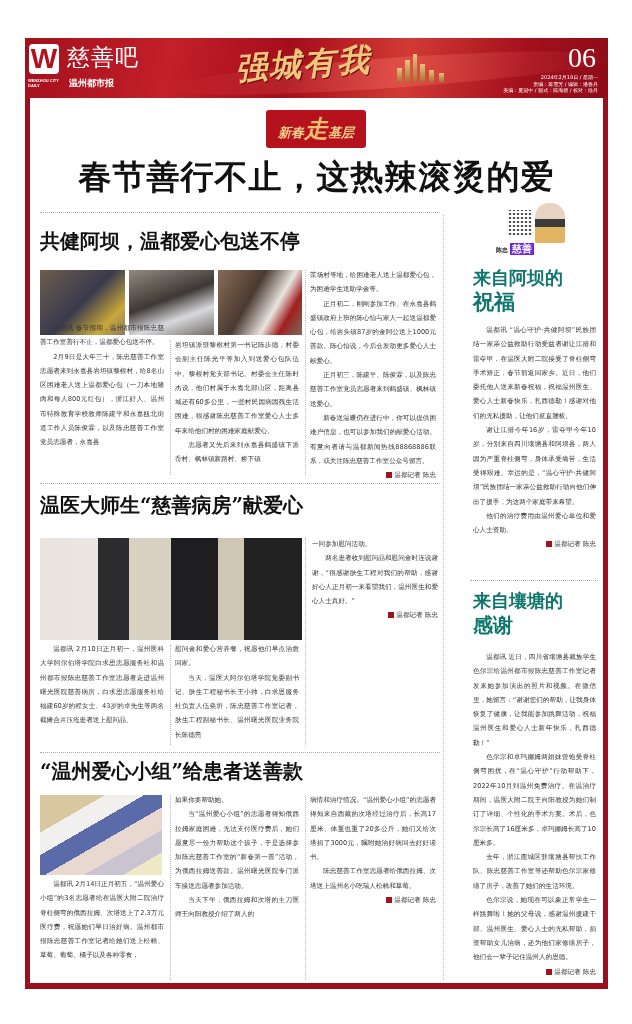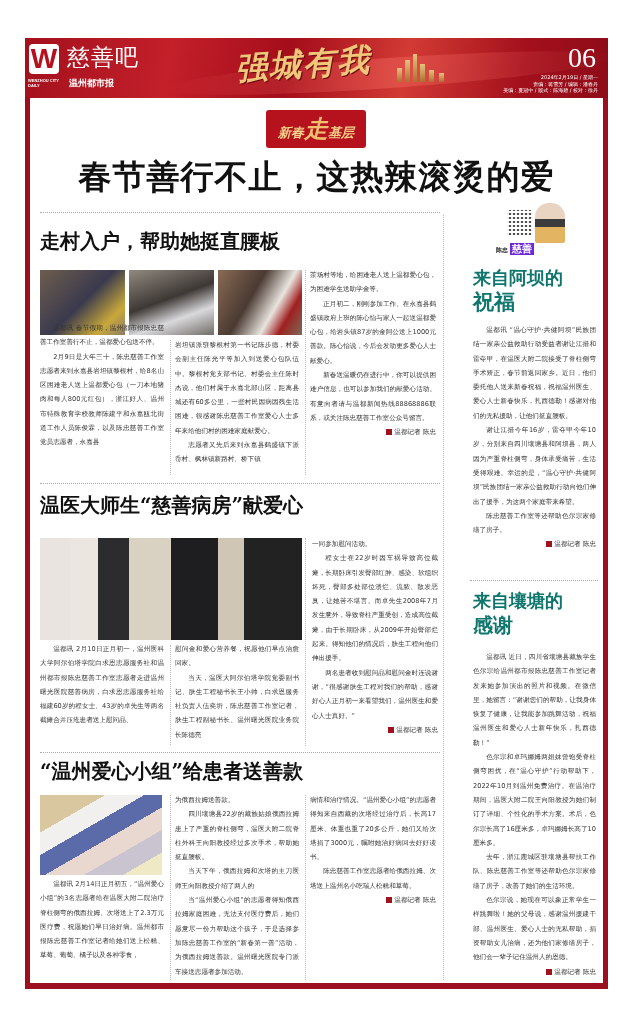--- a/index.html
+++ b/index.html
@@ -76,95 +76,94 @@
 
 <div class="kicker"><span>新春</span><b>走</b><span>基层</span></div>
 <div class="main-title">春节善行不止，这热辣滚烫的爱</div>
 
 <div class="dotline" style="left:40px;top:212px;width:400px"></div>
 
 <div class="qr"></div>
 <div class="avatar"></div>
 <div class="col-badge"><em style="font-style:normal">陈忠</em><span>慈善</span></div>
 
-<div class="h2" style="left:40px;top:228px">走村入户，帮助她挺直腰板</div>
+<div class="h2" style="left:40px;top:228px">共健阿坝，温都爱心包送不停</div>
 <div class="photo" style="left:40px;top:270px;width:85px;height:65px;background:linear-gradient(135deg,#6e5d4d,#3a3a4e 50%,#c9a83a 80%,#8d7c66)"></div>
 <div class="photo" style="left:129px;top:270px;width:85px;height:65px;background:linear-gradient(160deg,#918a80,#3e3835 45%,#d9d9dc 70%,#6f6a64)"></div>
 <div class="photo" style="left:218px;top:270px;width:84px;height:65px;background:linear-gradient(120deg,#8a6b55,#4a3a32 40%,#e8e4de 65%,#a02020 80%,#7b6a58)"></div>
 
 <div class="col" style="left:40px;top:321px;width:124px">
   <p>温都讯 春节假期，温州都市报陈忠慈善工作室善行不止，温都爱心包送不停。</p>
   <p>2月9日是大年三十，陈忠慈善工作室志愿者来到永嘉县岩坦镇黎根村，给8名山区困难老人送上温都爱心包（一刀本地猪肉和每人800元红包），浙江好人、温州市特殊教育学校教师陈建平和永嘉瓯北街道工作人员陈俊霖，以及陈忠慈善工作室党员志愿者，永嘉县</p>
 </div>
 <div class="vsep" style="left:170px;top:340px;height:135px"></div>
 <div class="col" style="left:175px;top:338px;width:124px">
   <p class="noi">岩坦镇派驻黎根村第一书记陈步德，村委会副主任陈光平等加入到送爱心包队伍中。黎根村党支部书记、村委会主任陈时杰说，他们村属于永嘉北部山区，距离县城还有60多公里，一些村民因病因残生活困难，很感谢陈忠慈善工作室爱心人士多年来给他们村的困难家庭献爱心。</p>
   <p>志愿者又先后来到永嘉县鹤盛镇下派岙村、枫林镇新路村、桥下镇</p>
 </div>
 <div class="vsep" style="left:305px;top:270px;height:205px"></div>
 <div class="col" style="left:310px;top:268px;width:126px">
   <p class="noi">茶场村等地，给困难老人送上温都爱心包，为困难学生送助学金等。</p>
   <p>正月初二，刚刚参加工作、在永嘉县鹤盛镇政府上班的陈心怡与家人一起送温都爱心包，给岩头镇87岁的金阿公送上1000元善款。陈心怡说，今后会发动更多爱心人士献爱心。</p>
+  <p>正月初三，陈建平、陈俊霖，以及陈忠慈善工作室党员志愿者来到鹤盛镇、枫林镇送爱心。</p>
   <p>新春送温暖仍在进行中，你可以提供困难户信息，也可以参加我们的献爱心活动。有意向者请与温都新闻热线88868886联系，或关注陈忠慈善工作室公众号留言。</p>
   <p class="byline"><span class="sq"></span><span>温都记者 陈忠</span></p>
 </div>
 
 <div class="dotline" style="left:40px;top:483px;width:400px"></div>
 
 <div class="h2" style="left:40px;top:492px">温医大师生“慈善病房”献爱心</div>
 <div class="photo" style="left:40px;top:538px;width:262px;height:102px;background:linear-gradient(90deg,#e9e4df 0 12%,#ebe6e0 12% 22%,#2c2c2e 22% 34%,#d9d2c3 34% 50%,#1e1e20 50% 68%,#cfc6b5 68% 78%,#222 78% 100%)"></div>
 
 <div class="col" style="left:40px;top:642px;width:124px">
   <p>温都讯 2月10日正月初一，温州医科大学阿尔伯塔学院白求恩志愿服务社和温州都市报陈忠慈善工作室志愿者走进温州曙光医院慈善病房，白求恩志愿服务社给福建60岁的程女士、43岁的卓先生等两名截瘫合并压疮患者送上慰问品、</p>
 </div>
 <div class="vsep" style="left:170px;top:645px;height:100px"></div>
 <div class="col" style="left:175px;top:642px;width:124px">
   <p class="noi">慰问金和爱心营养餐，祝愿他们早点治愈回家。</p>
   <p>当天，温医大阿尔伯塔学院党委副书记、肤生工程秘书长王小帅，白求恩服务社负责人伍奕圻，陈忠慈善工作室记者，肤生工程副秘书长、温州曙光医院业务院长陈德亮</p>
 </div>
 <div class="vsep" style="left:305px;top:538px;height:208px"></div>
 <div class="col" style="left:312px;top:537px;width:126px">
   <p class="noi">一同参加慰问活动。</p>
-  <p>程女士在22岁时因车祸导致高位截瘫，长期卧床引发臀部红肿、感染、软组织坏死，臀部多处部位溃烂、流脓、散发恶臭，让她苦不堪言。而卓先生2008年7月发生意外，导致脊柱严重受创，造成高位截瘫，由于长期卧床，从2009年开始臀部烂起来。得知他们的情况后，肤生工程向他们伸出援手。</p>
   <p>两名患者收到慰问品和慰问金时连说谢谢，“很感谢肤生工程对我们的帮助，感谢好心人正月初一来看望我们，温州医生和爱心人士真好。”</p>
   <p class="byline"><span class="sq"></span><span>温都记者 陈忠</span></p>
 </div>
 
 <div class="dotline" style="left:40px;top:752px;width:400px"></div>
 
 <div class="h2" style="left:40px;top:758px">“温州爱心小组”给患者送善款</div>
 <div class="photo" style="left:40px;top:795px;width:122px;height:80px;background:linear-gradient(150deg,#d8c79f 0 25%,#f2f0ee 25% 40%,#5b6aa8 40% 55%,#e8d8d0 55% 70%,#c9c4cf 70% 85%,#efe9c5 85%)"></div>
 
 <div class="col" style="left:40px;top:877px;width:124px">
   <p>温都讯 2月14日正月初五，“温州爱心小组”的3名志愿者给在温医大附二院治疗脊柱侧弯的俄西拉姆、次塔送上了2.3万元医疗费，祝愿她们早日治好病。温州都市报陈忠慈善工作室记者给她们送上松糕、草莓、葡萄、橘子以及各种零食，</p>
 </div>
 <div class="vsep" style="left:170px;top:795px;height:185px"></div>
 <div class="col" style="left:175px;top:793px;width:124px">
-  <p class="noi">为俄西拉姆送善款。</p>
-  <p>四川壤塘县22岁的藏族姑娘俄西拉姆患上了严重的脊柱侧弯，温医大附二院脊柱外科王向阳教授经过多次手术，帮助她挺直腰板。</p>
+  <p class="noi">如果你要帮助她。</p>
+  <p>当“温州爱心小组”的志愿者得知俄西拉姆家庭困难，无法支付医疗费后，她们愿意尽一份力帮助这个孩子，于是选择参加陈忠慈善工作室的“新春第一善”活动，为俄西拉姆送善款。温州曙光医院专门派车接送志愿者参加活动。</p>
   <p>当天下午，俄西拉姆和次塔的主刀医师王向阳教授介绍了两人的</p>
-  <p>当“温州爱心小组”的志愿者得知俄西拉姆家庭困难，无法支付医疗费后，她们愿意尽一份力帮助这个孩子，于是选择参加陈忠慈善工作室的“新春第一善”活动，为俄西拉姆送善款。温州曙光医院专门派车接送志愿者参加活动。</p>
 </div>
 <div class="vsep" style="left:305px;top:795px;height:185px"></div>
 <div class="col" style="left:310px;top:793px;width:126px">
   <p class="noi">病情和治疗情况。“温州爱心小组”的志愿者得知来自西藏的次塔经过治疗后，长高17厘米、体重也重了20多公斤，她们又给次塔捐了3000元，嘱咐她治好病回去好好读书。</p>
   <p>陈忠慈善工作室志愿者给俄西拉姆、次塔送上温州名小吃瑞人松糕和草莓。</p>
   <p class="byline"><span class="sq"></span><span>温都记者 陈忠</span></p>
 </div>
 
 <div class="vsep" style="left:443px;top:215px;height:765px"></div>
 
 <div class="h3" style="left:473px;top:267px">
   <div>来自阿坝的</div>
   <div style="font-size:21px;line-height:26px">祝福</div>
 </div>
 <div class="col" style="left:473px;top:323px;width:123px">
   <p>温都讯 “温心守护·共健阿坝”民族团结一家亲公益救助行动受益者谢让江措和雷夺甲，在温医大附二院接受了脊柱侧弯手术矫正，春节前返回家乡。近日，他们委托他人送来新春祝福，祝福温州医生、爱心人士新春快乐，扎西德勒！感谢对他们的无私援助，让他们挺直腰板。</p>
   <p>谢让江措今年16岁，雷夺甲今年10岁，分别来自四川壤塘县和阿坝县，两人因为严重脊柱侧弯，身体承受痛苦，生活受得艰难。幸运的是，“温心守护·共健阿坝”民族团结一家亲公益救助行动向他们伸出了援手，为这两个家庭带来希望。</p>
-  <p>陈忠慈善工作室等还帮助色尔宗家修缮了房子。</p>
+  <p>他们的治疗费用由温州爱心单位和爱心人士资助。</p>
   <p class="byline"><span class="sq"></span><span>温都记者 陈忠</span></p>
 </div>
 
 <div class="dotline" style="left:470px;top:580px;width:128px"></div>
 
 <div class="h3" style="left:473px;top:590px">
   <div>来自壤塘的</div>
   <div style="font-size:20px;line-height:26px">感谢</div>
 </div>
 <div class="col" style="left:473px;top:650px;width:123px">

